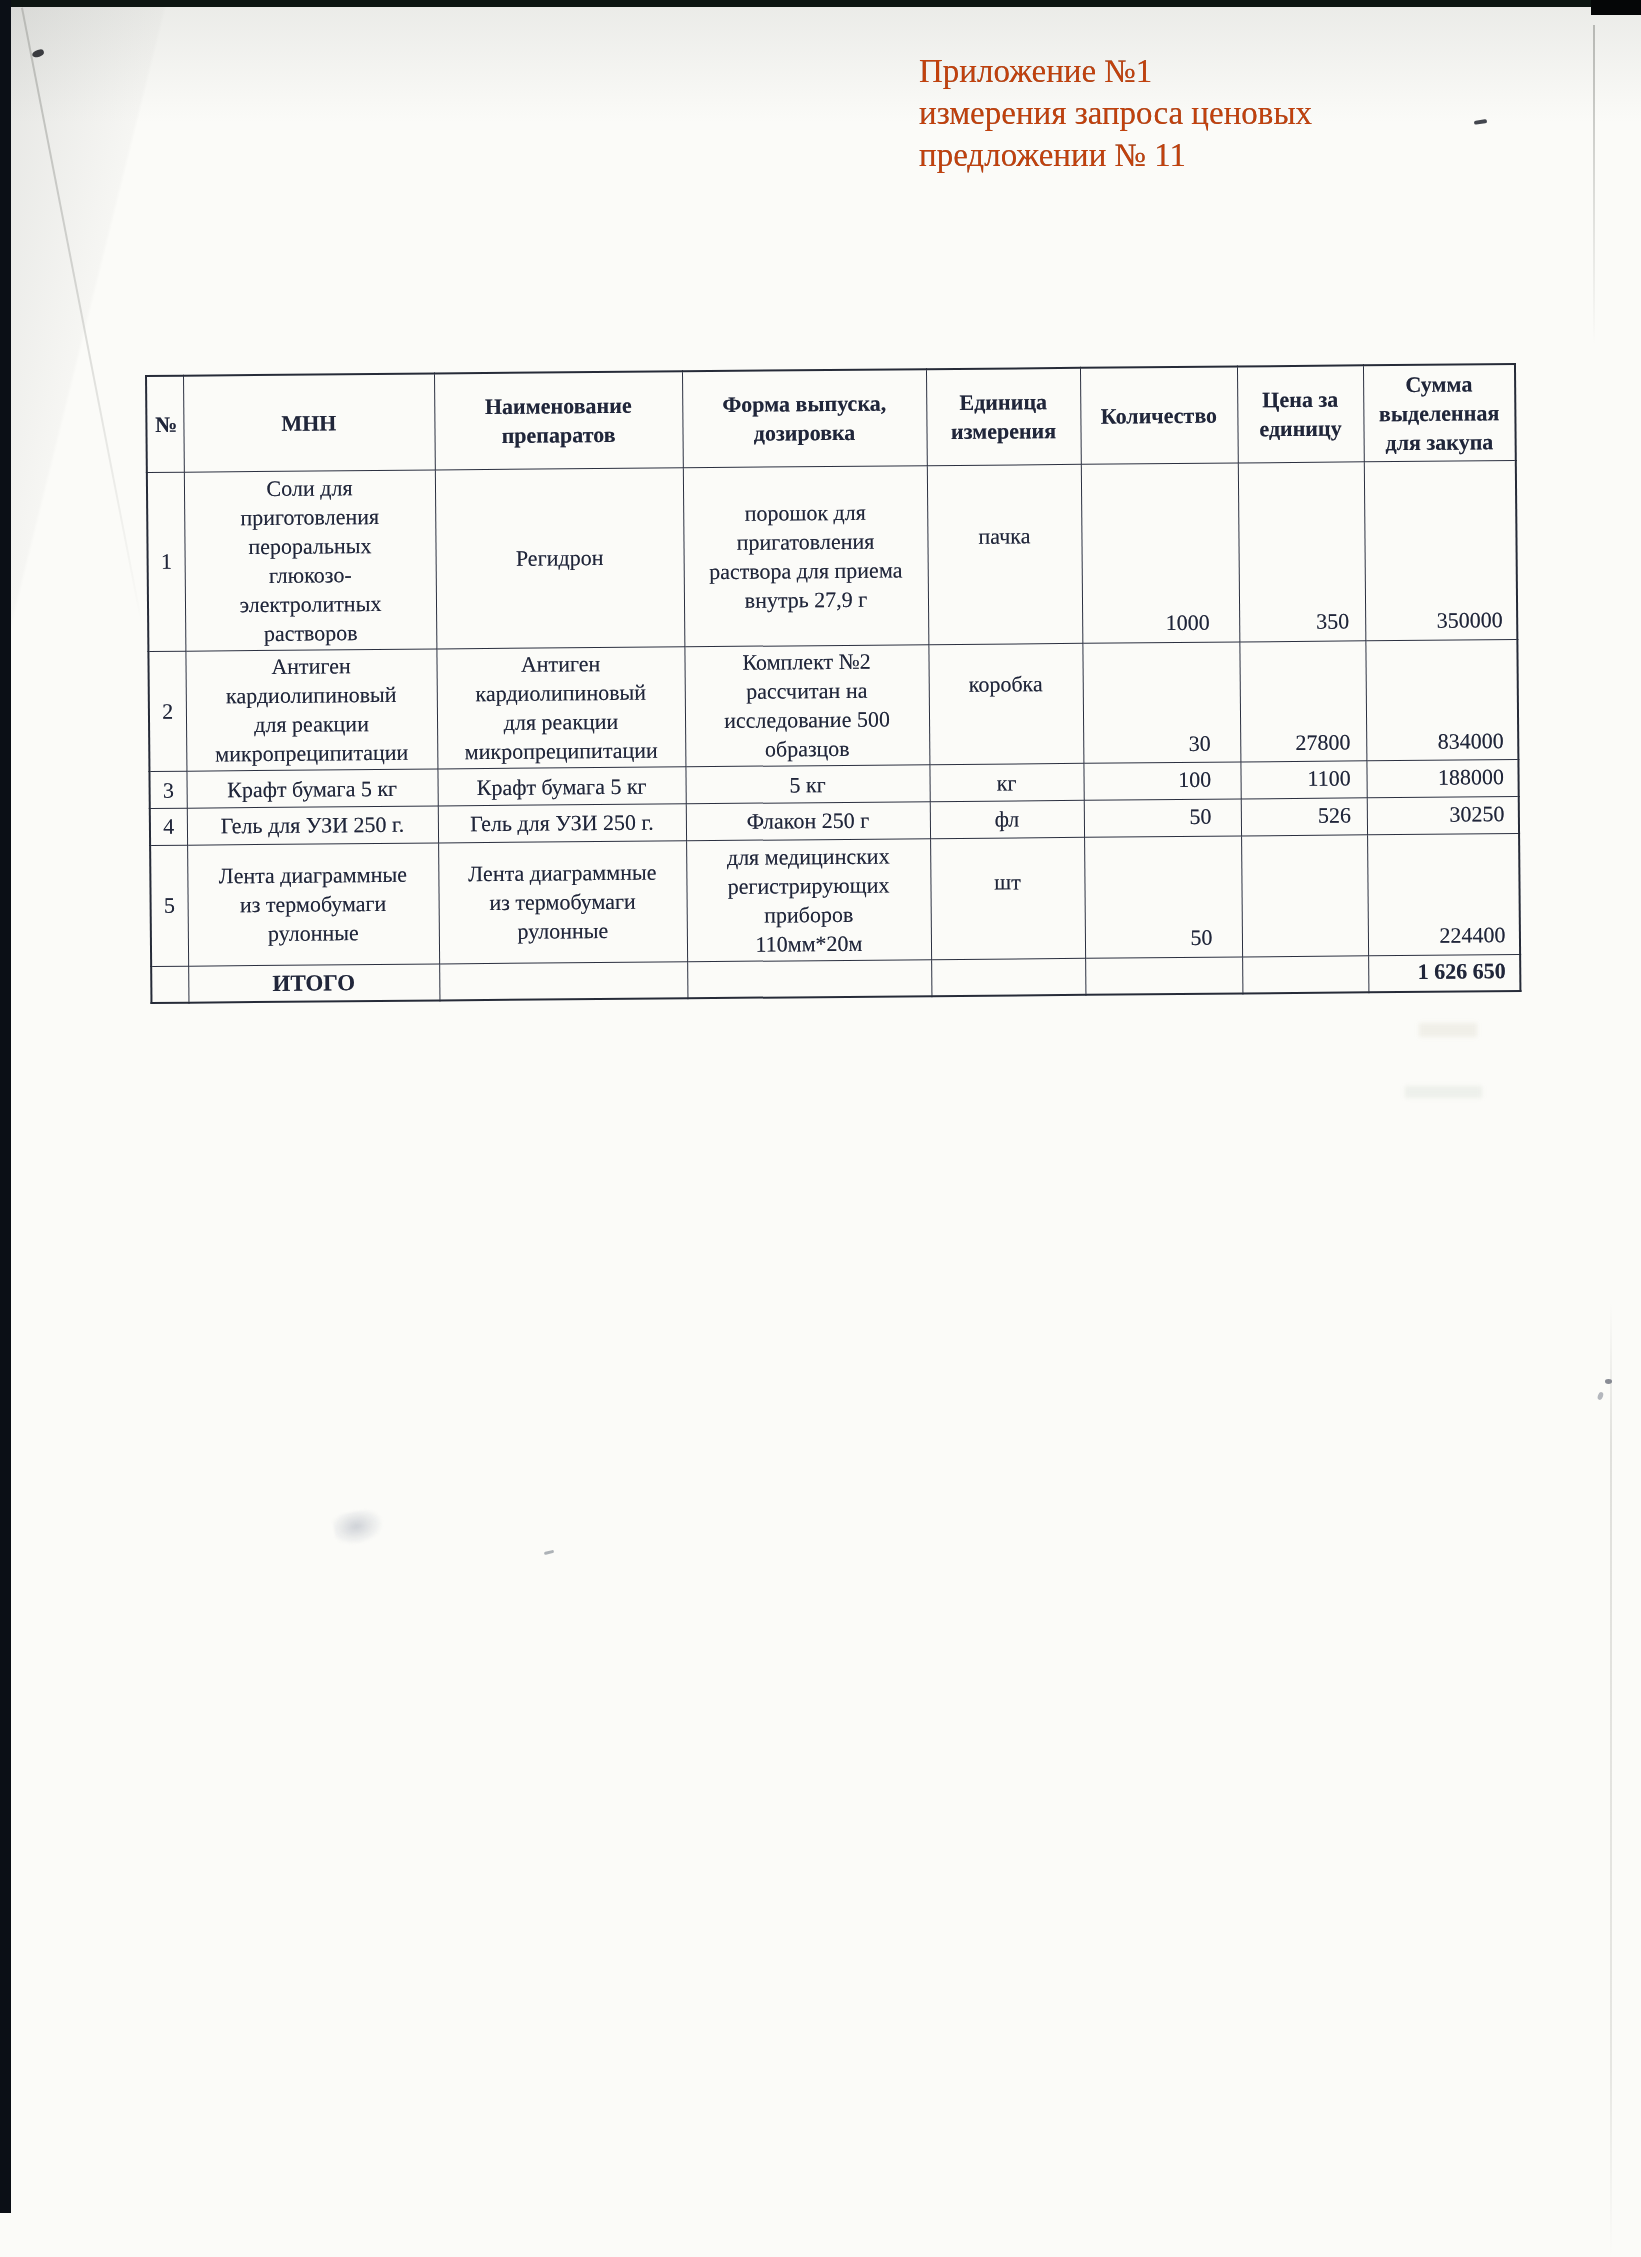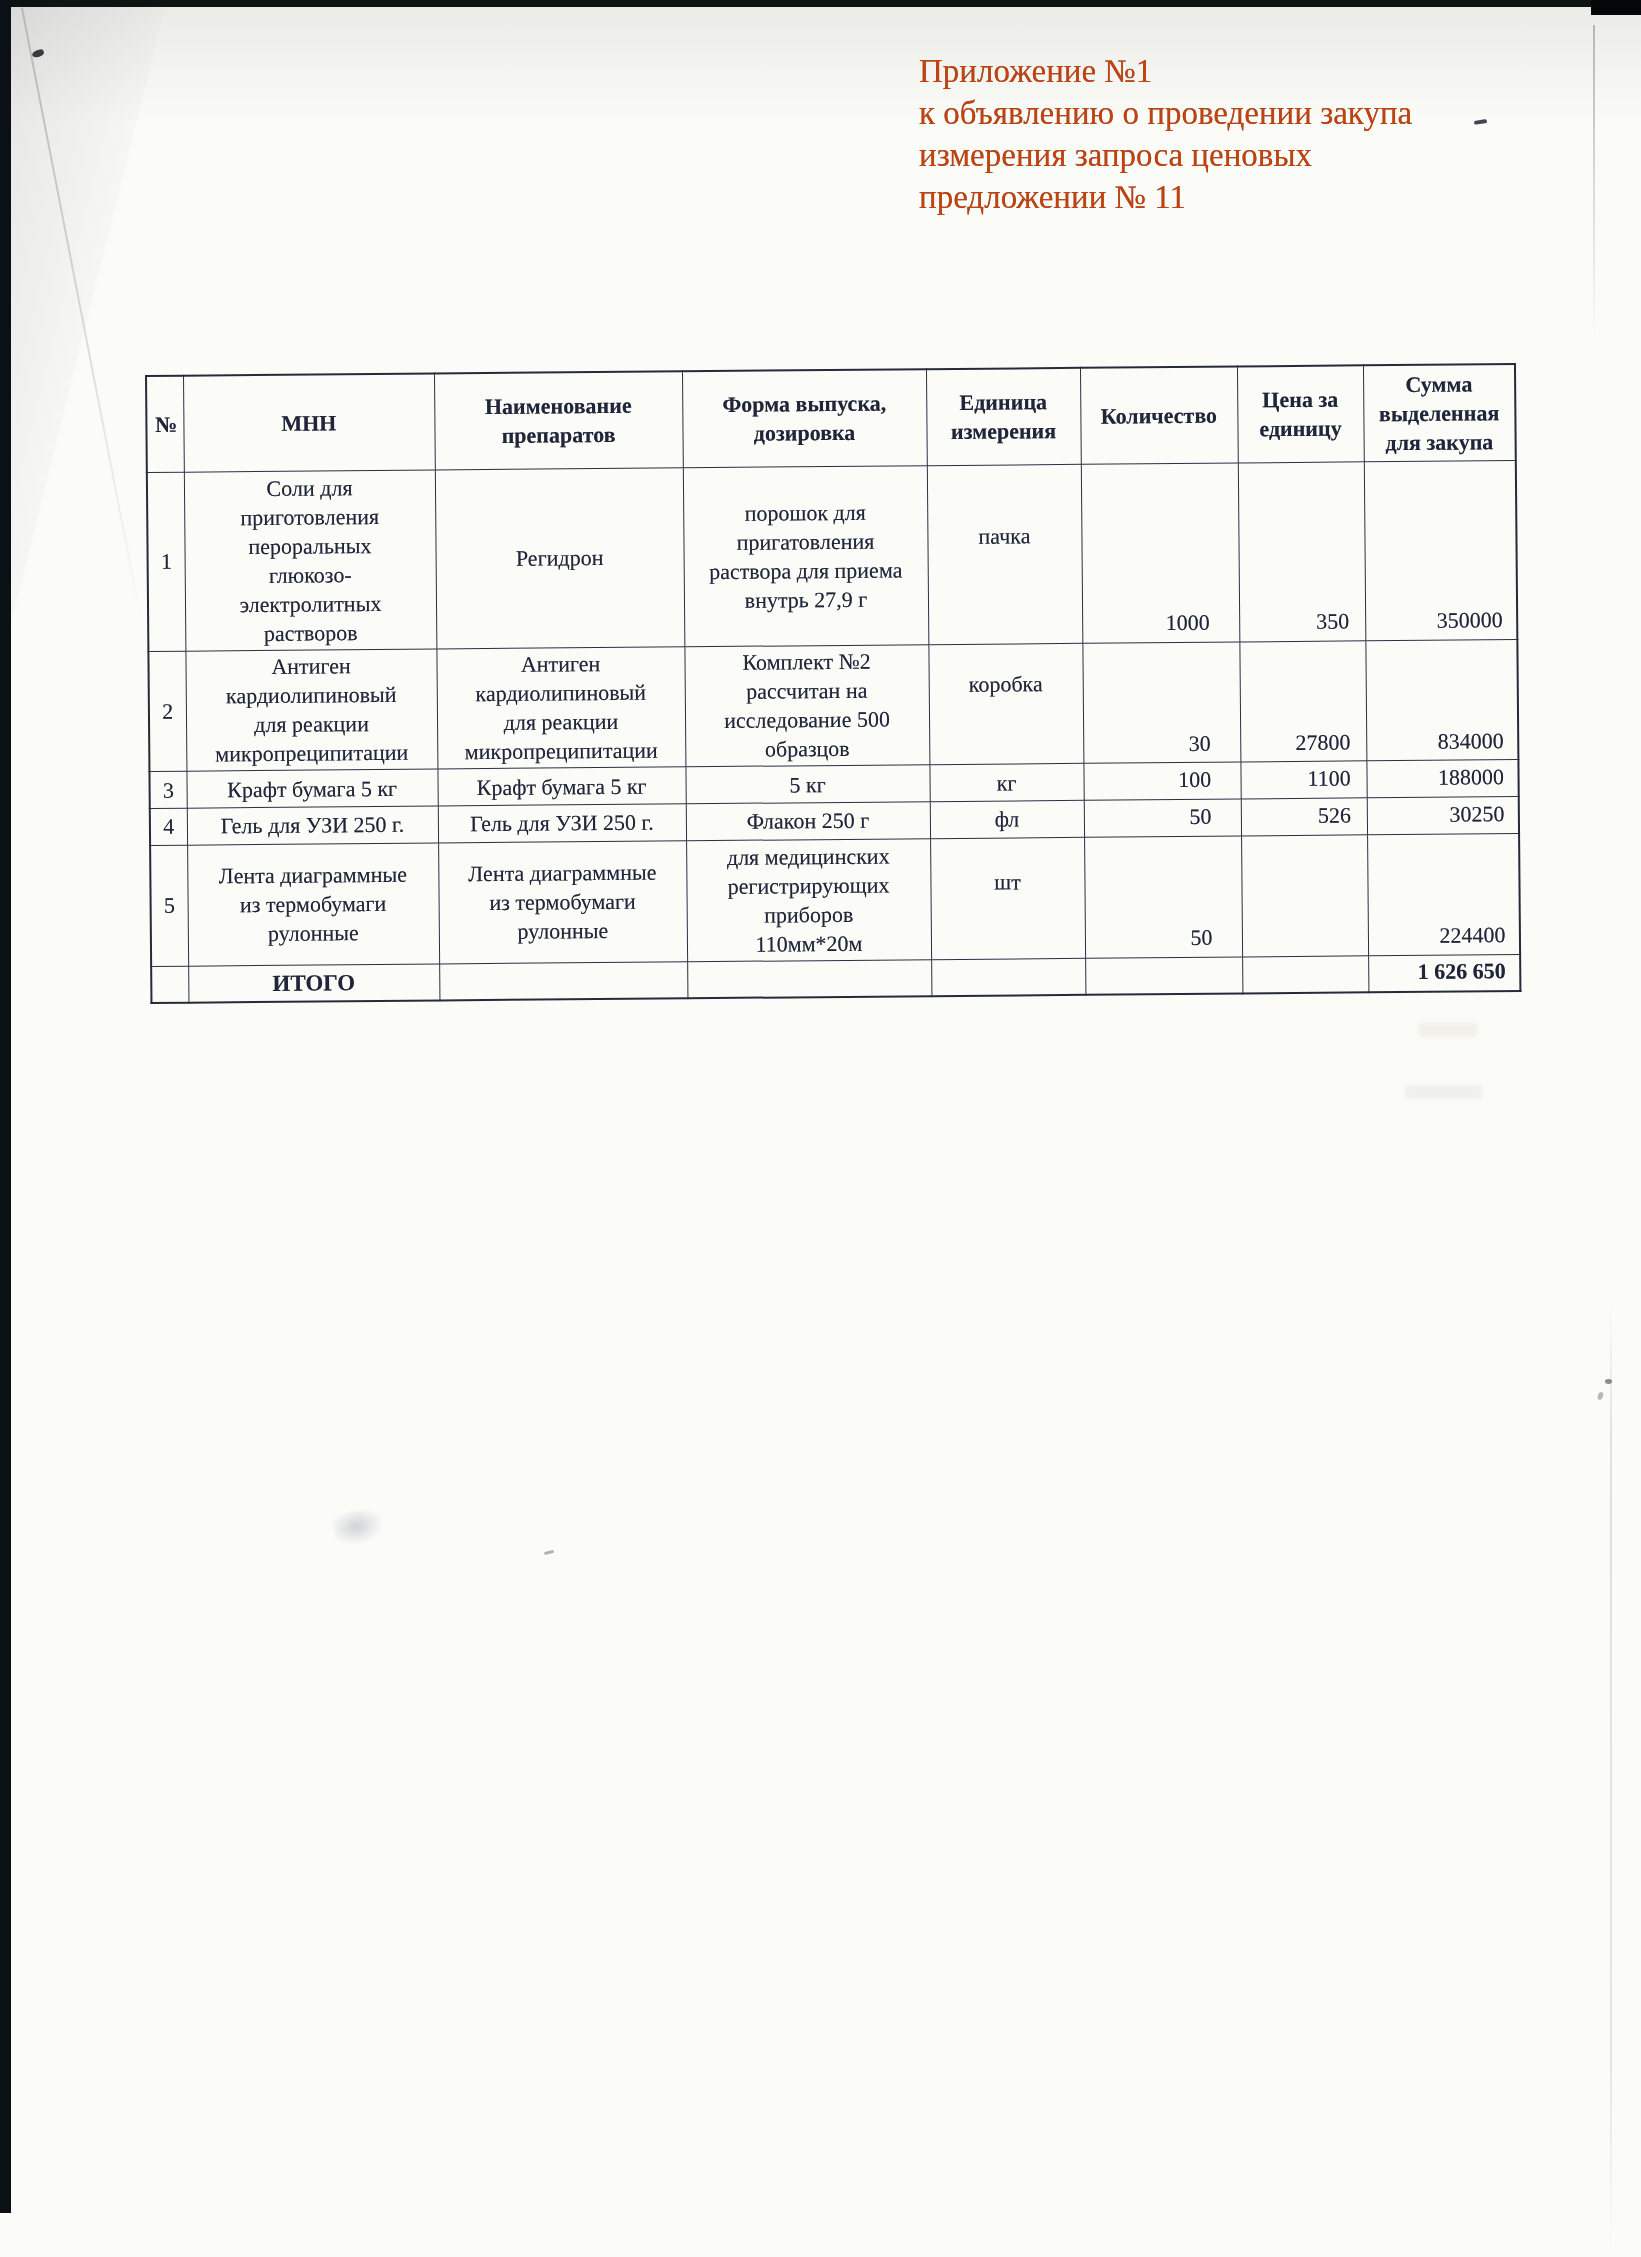--- a/index.html
+++ b/index.html
@@ -85,21 +85,20 @@
   <div class="speck-b"></div>
   <div class="speck-c"></div>
   <div class="speck-d"></div>
   <div class="smudge"></div>
   <div class="smudge-dash"></div>
   <div class="bleed-a"></div>
   <div class="bleed-b"></div>
 
   <div class="doc-header">
     <div>Приложение №1</div>
-    <div>к объявлению о проведении закупа</div>
     <div>измерения запроса ценовых</div>
     <div>предложении  № 11</div>
   </div>
 
   <div class="table-wrap">
     <table>
       <colgroup>
         <col style="width:37px">
           <col style="width:251px">
           <col style="width:248px">

